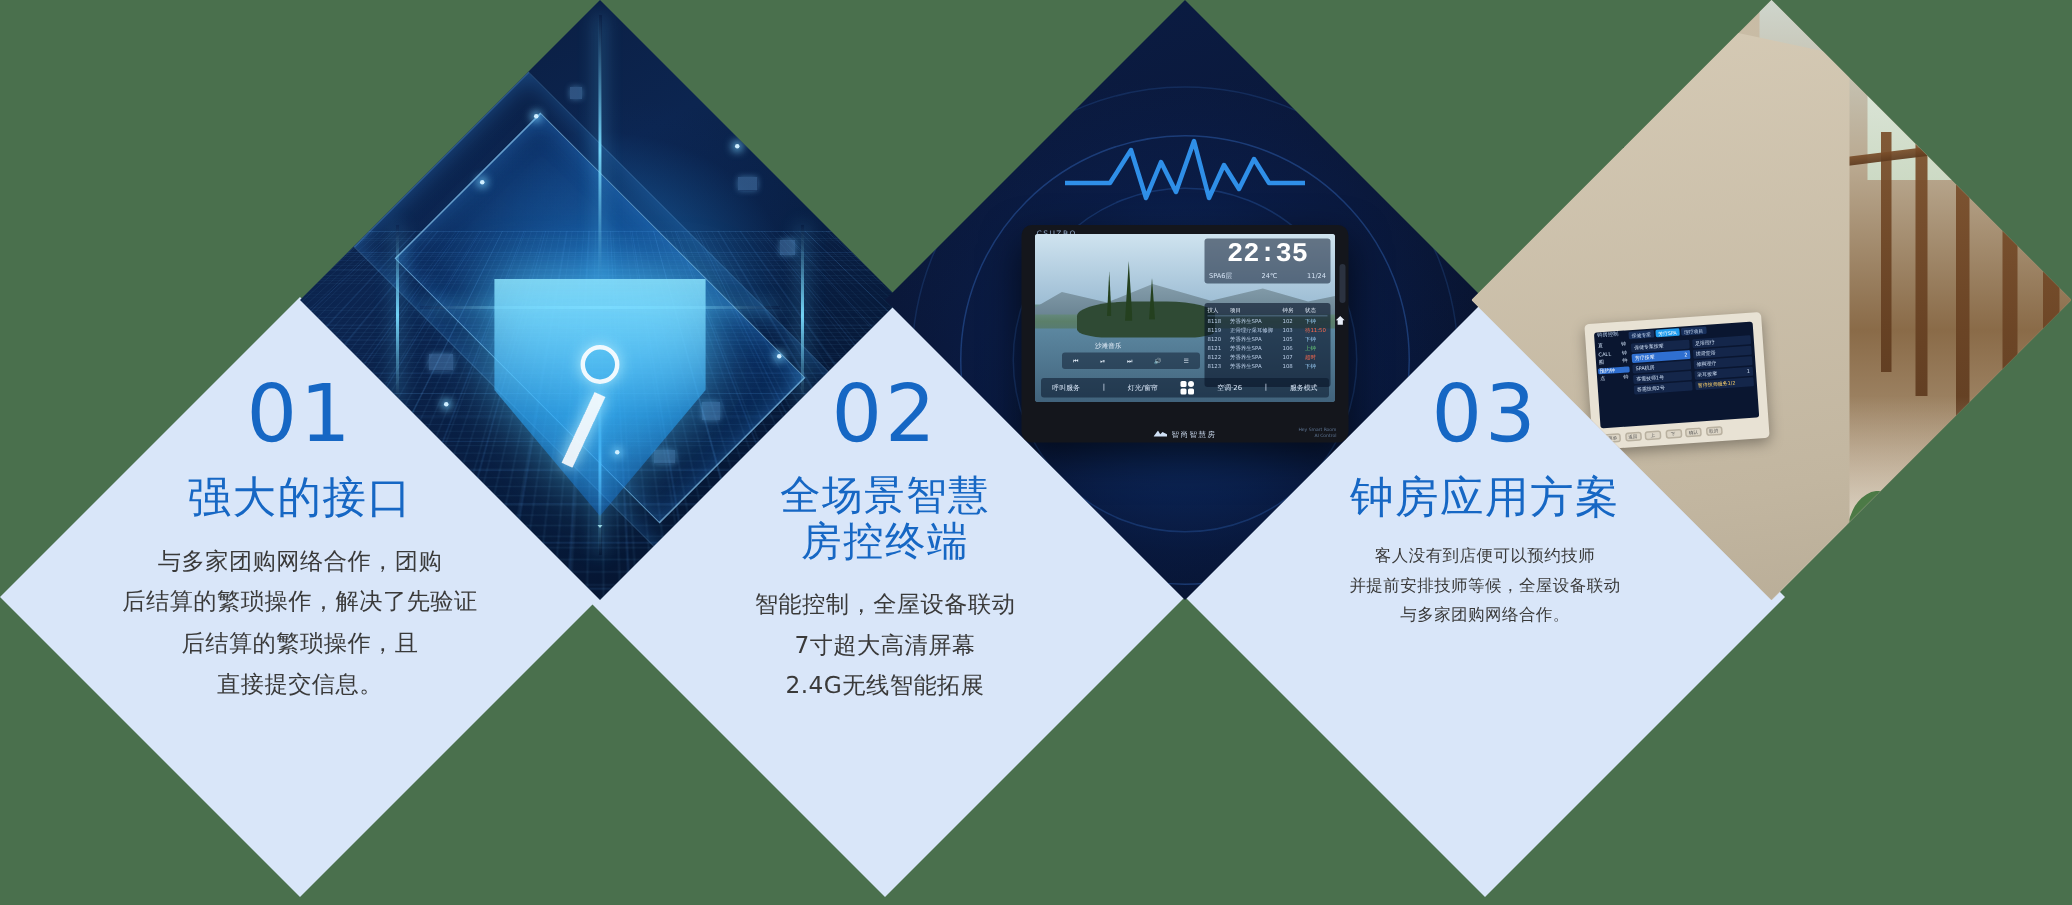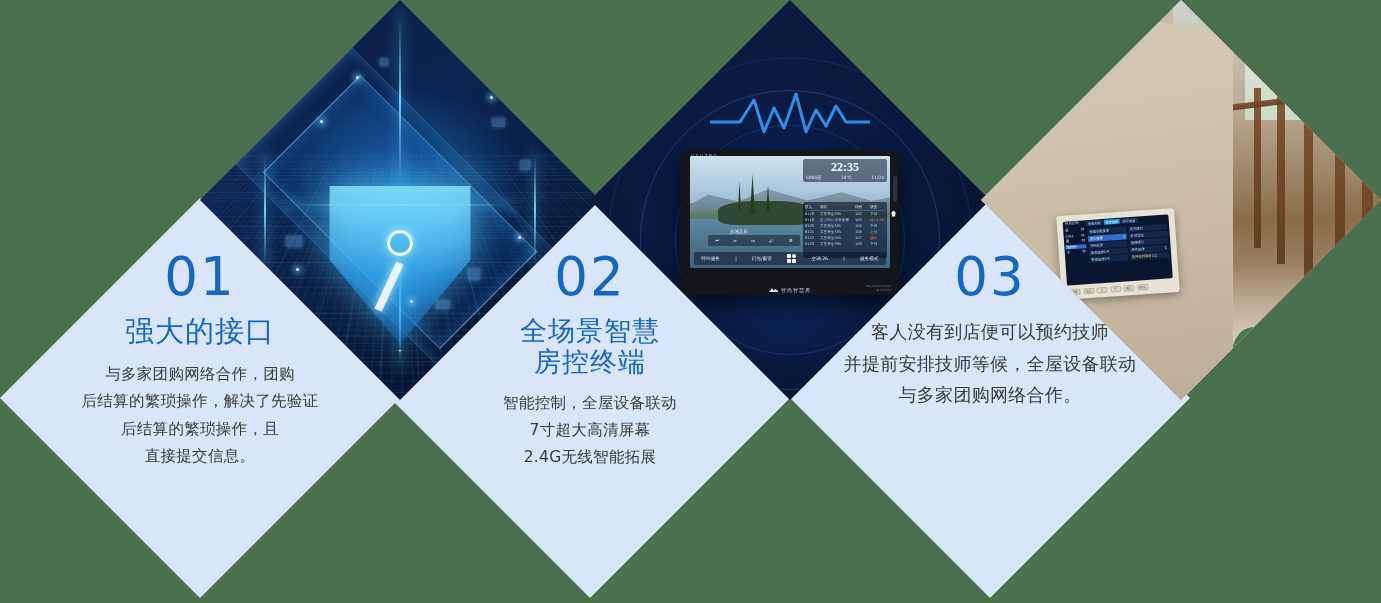--- a/index.html
+++ b/index.html
@@ -226,22 +226,22 @@
     background: #2f4a34; border-radius: 40% 35% 18% 22%; }
   .scene-tree { position:absolute; background:#24401f; }
   .tab-clock {
     position: absolute; right: 3px; top: 3px;
     width: 84px;
     background: rgba(12,26,48,0.55);
     border-radius: 2px;
     padding: 2px 3px;
     color: #fff;
   }
-  .clock-time { font-size: 12px; line-height: 1; font-weight: 700; letter-spacing: 0px;
-    font-family: Liberation Serif, serif; text-align:center; }
+  .clock-time { font-size: 18px; line-height: 1; font-weight: 700; letter-spacing: 0px;
+    font-family: Liberation Mono, monospace; text-align:center; }
   .clock-meta { display:flex; justify-content:space-between; align-items:center;
     font-size: 4.4px; margin-top: 2px; color:#d6e4f5; }
   .tab-list {
     position: absolute; right: 3px; top: 46px;
     width: 84px; height: 56px;
     background: rgba(8,20,40,0.62);
     border-radius: 2px;
     padding: 2px;
     overflow: hidden;
   }
@@ -382,21 +382,24 @@
     </div>
     <div class="card-body">
       <div>智能控制，全屋设备联动</div>
       <div>7寸超大高清屏幕</div>
       <div>2.4G无线智能拓展</div>
     </div>
   </div>
 
   <div class="text-diamond dia-clip" style="left:790px; width:400px;">
     <div class="card-num">03</div>
-    <div class="card-body" style="font-size:18px;">
+    <div class="card-title">
+      <div>钟房应用方案</div>
+    </div>
+    <div class="card-body" style="font-size:11px;">
       <div>客人没有到店便可以预约技师</div>
       <div>并提前安排技师等候，全屋设备联动</div>
       <div>与多家团购网络合作。</div>
     </div>
   </div>
 
   <div class="img-diamond dia-clip" style="left:200px;">
     <div class="img-inner">
       <div class="shield-scene">
         <div class="circuit-grid"></div>

